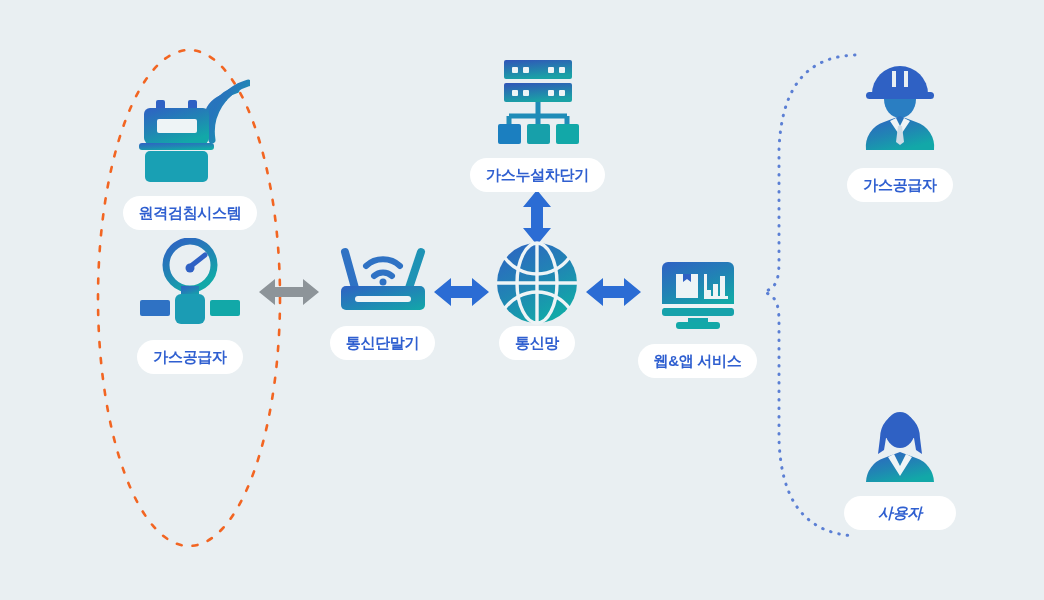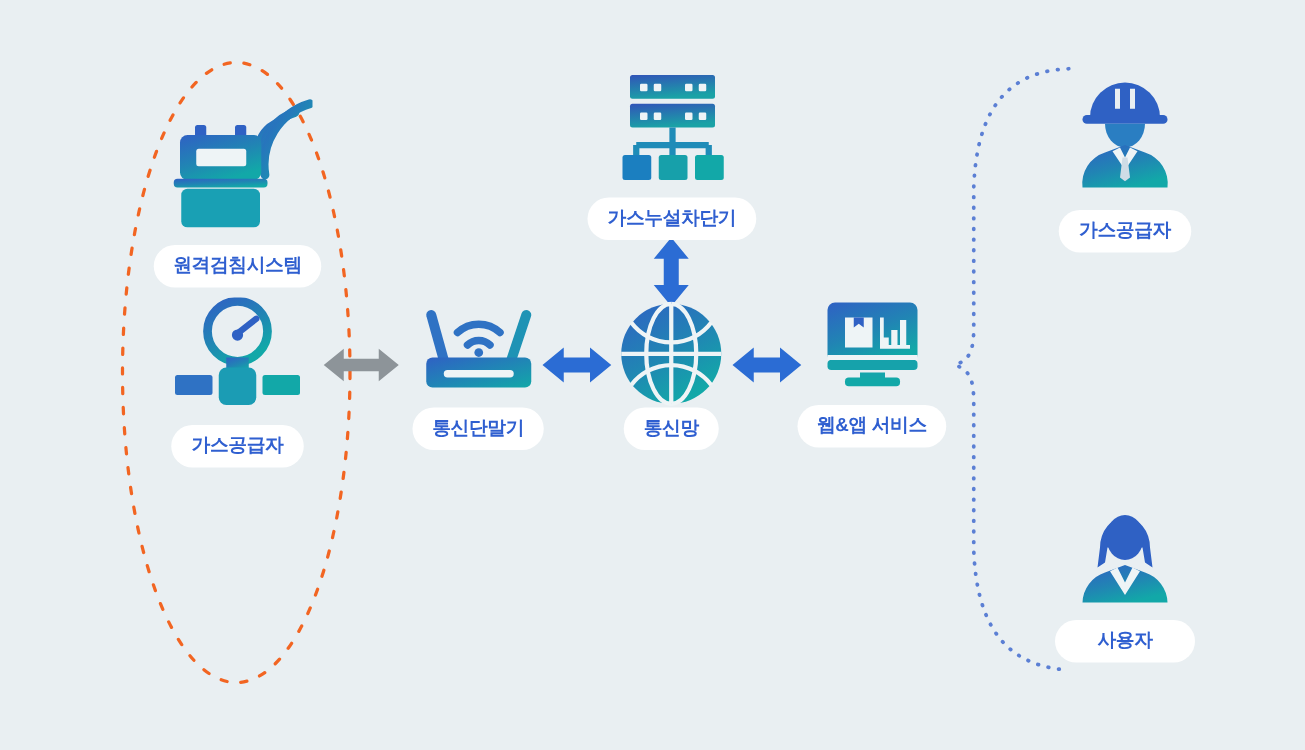--- a/index.html
+++ b/index.html
@@ -21,21 +21,21 @@
     color:#2f5fd0;
     border-radius:22px;
     font-weight:bold;
     font-size:15px;
     line-height:1;
     padding:9px 16px 10px 16px;
     white-space:nowrap;
     text-align:center;
     letter-spacing:-0.3px;
   }
-  .pill.wide{padding-left:34px;padding-right:34px;}
+  .pill.wide{padding-left:34px;padding-right:34px;font-style:italic;}
 </style>
 </head>
 <body>
 
 <div id="stage">
 
   <svg class="layer" viewBox="0 0 1044 600" xmlns="http://www.w3.org/2000/svg">
     <defs>
       <linearGradient id="gIcon" x1="0" y1="0" x2="0.55" y2="1">
         <stop offset="0%" stop-color="#2f61c4"></stop>
@@ -178,21 +178,21 @@
           <path d="M 44 2 A 20 40 0 0 0 44 82"></path>
           <path d="M 44 2 A 20 40 0 0 1 44 82"></path>
           <path d="M 12 17 A 40 40 0 0 0 76 17"></path>
           <path d="M 12 67 A 40 40 0 0 1 76 67"></path>
         </g>
       </svg>
     </div>
     <div class="pill" style="margin-top:0;">통신망</div>
   </div>
 
-  <div class="node" style="left:620px;top:240px;width:155px;">
+  <div class="node" style="left:620px;top:260px;width:155px;">
     <div class="icon-wrap">
       <svg width="100" height="72" viewBox="0 0 100 72" xmlns="http://www.w3.org/2000/svg">
         <rect x="14" y="2" width="72" height="48" rx="6" fill="url(#gIcon)"></rect>
 
         <path d="M 28 14 h 22 v 24 h -22 z" fill="#eef4f6"></path>
         <path d="M 35 14 h 8 v 8 l -4 -3 l -4 3 z" fill="#2f61c4"></path>
 
         <g fill="#eef4f6">
           <rect x="58" y="30" width="5" height="8"></rect>
           <rect x="65" y="24" width="5" height="14"></rect>

